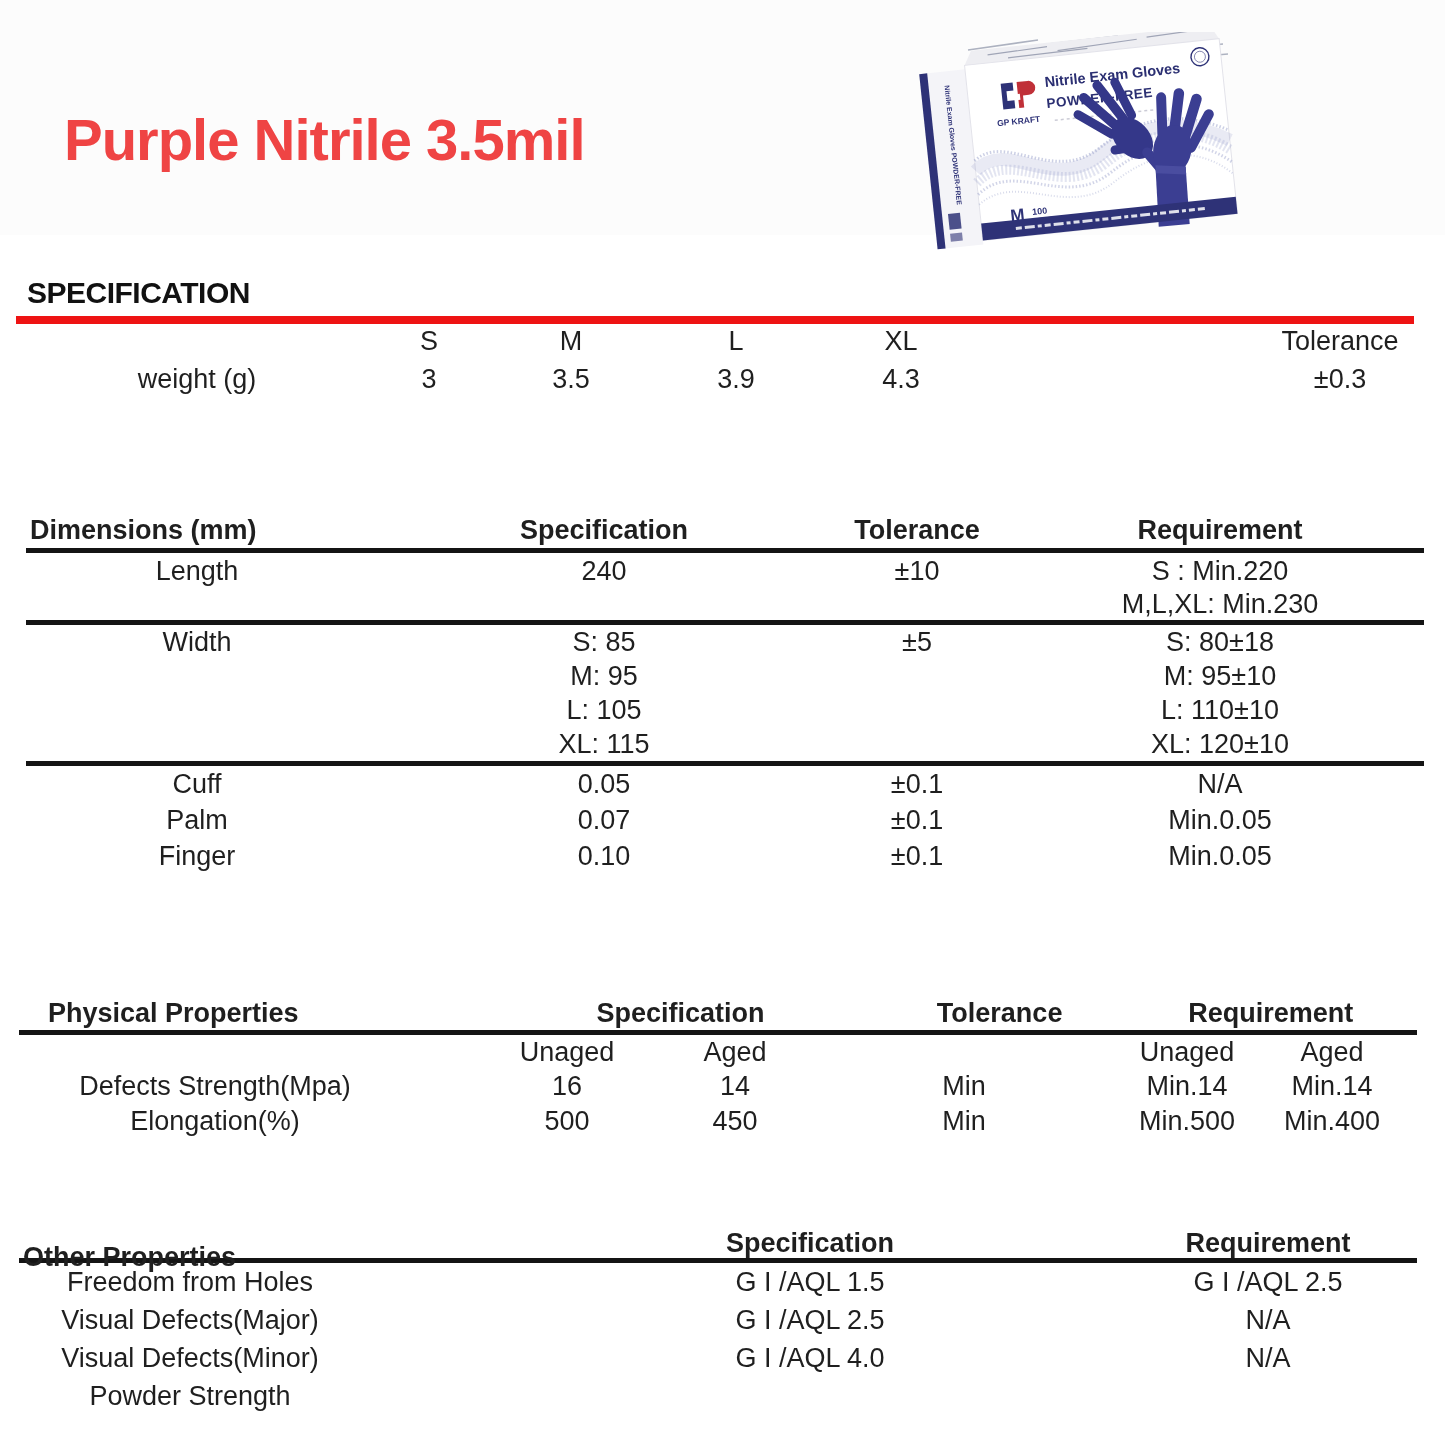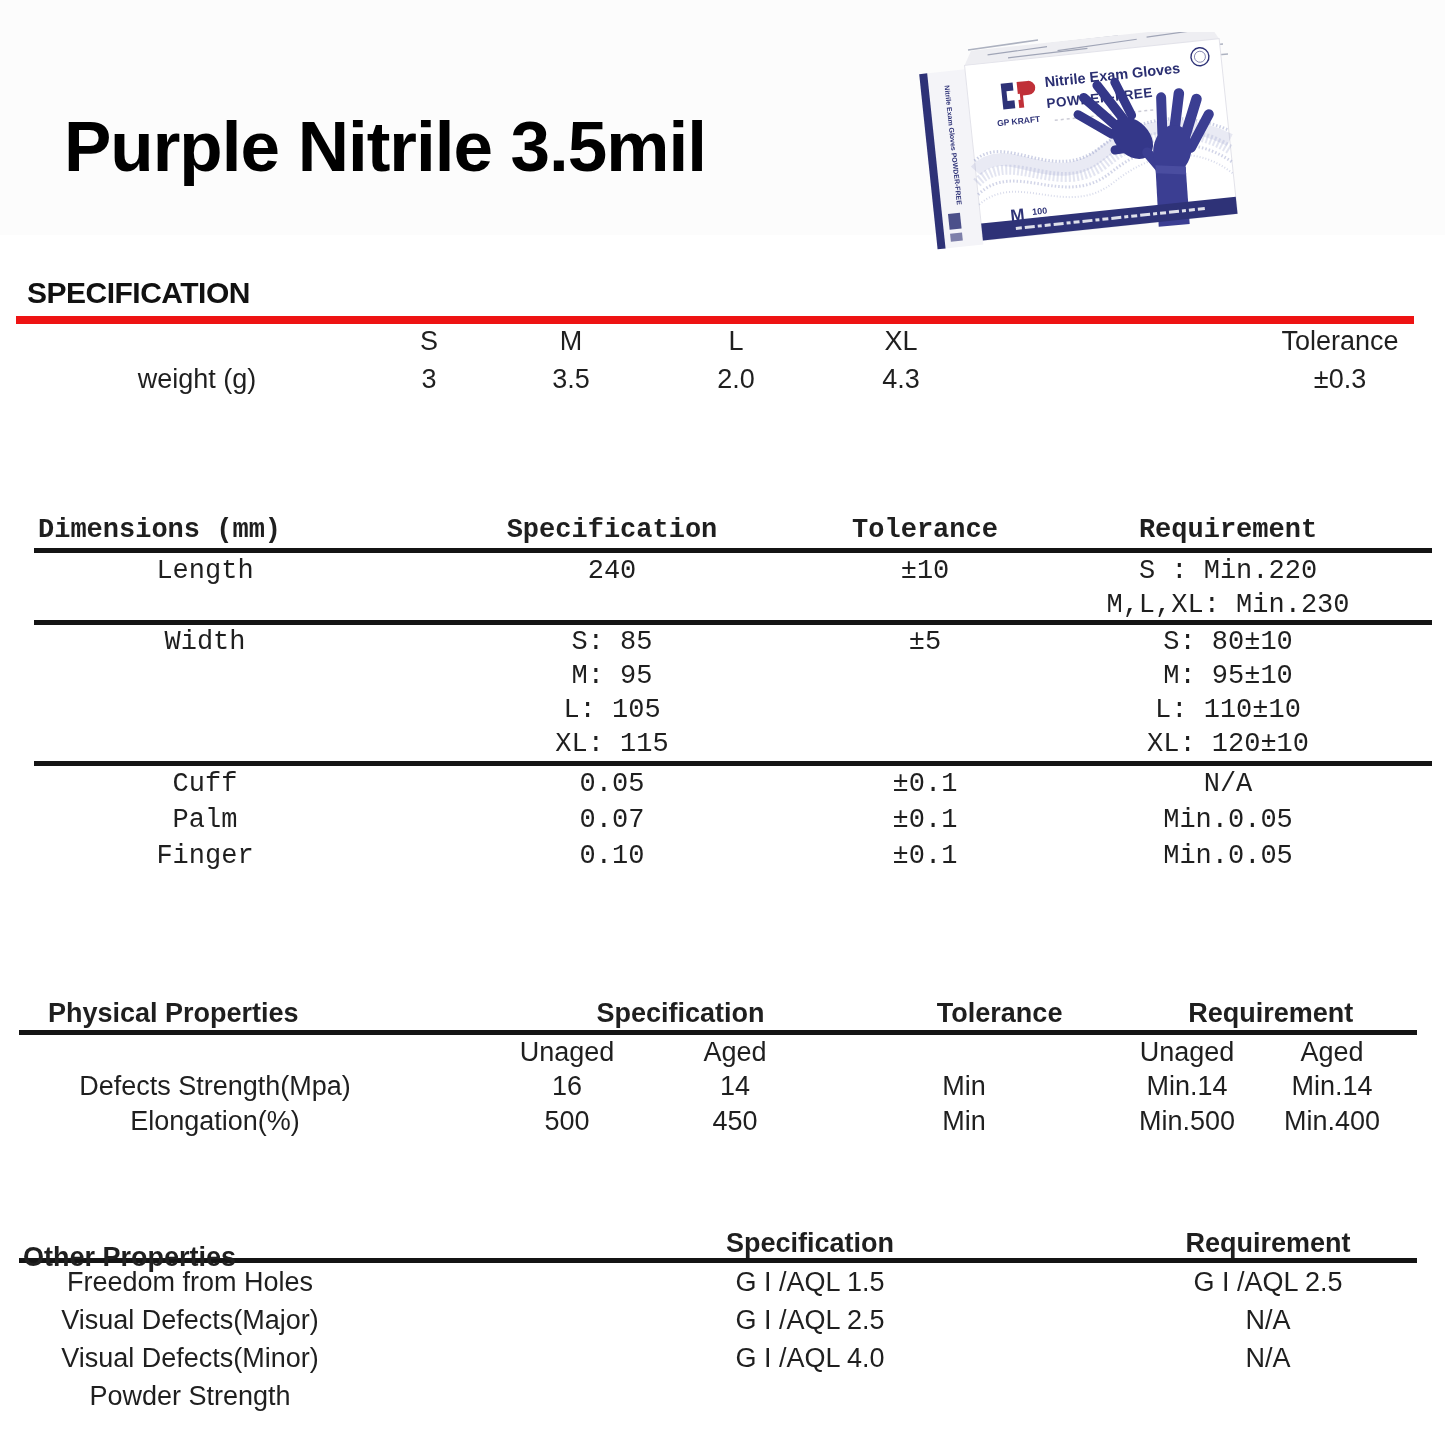--- a/index.html
+++ b/index.html
@@ -2,22 +2,22 @@
 <html><head>
 <meta charset="utf-8">
 <style>
   html,body{margin:0;padding:0;}
   body{
     width:1445px;height:1445px;position:relative;background:#ffffff;
     font-family:"Liberation Sans", sans-serif;color:#1c1c1c;overflow:hidden;
   }
   .topband{position:absolute;left:0;top:0;width:1445px;height:235px;background:#fcfcfc;}
   .page-title{
-    position:absolute;left:64px;top:106px;font-size:71px;font-weight:bold;
-    letter-spacing:-1px;color:#000000;white-space:nowrap;
+    position:absolute;left:64px;top:106px;font-size:58px;font-weight:bold;
+    letter-spacing:-1px;color:#ef4444;white-space:nowrap;
   }
   .product-img{position:absolute;left:908px;top:32px;width:340px;height:232px;}
 
   .section-heading{
     position:absolute;left:27px;top:276px;font-size:30px;font-weight:bold;
     color:#111;letter-spacing:-0.5px;
   }
   .redline{position:absolute;left:16px;top:316px;width:1398px;height:8px;background:#ee1313;}
 
   .tbl{position:absolute;font-size:27px;color:#1f1f1f;}
@@ -144,28 +144,28 @@
     <div class="wt-m c">M</div>
     <div class="wt-l c">L</div>
     <div class="wt-xl c">XL</div>
     <div class="wt-gap"></div>
     <div class="wt-tol c">Tolerance</div>
   </div>
   <div class="row h38">
     <div class="wt-label c">weight (g)</div>
     <div class="wt-s c">3</div>
     <div class="wt-m c">3.5</div>
-    <div class="wt-l c">2.0</div>
+    <div class="wt-l c">3.9</div>
     <div class="wt-xl c">4.3</div>
     <div class="wt-gap"></div>
     <div class="wt-tol c">±0.3</div>
   </div>
 </div>
 
-<div class="tbl" style="left:34px;top:512px;width:1398px;font-family:Liberation Mono, monospace;">
+<div class="tbl" style="left:26px;top:512px;width:1398px;">
   <div class="row h36">
     <div class="dt-label l b" style="padding-left:4px;box-sizing:border-box;">Dimensions (mm)</div>
     <div class="dt-g1"></div>
     <div class="dt-spec c b">Specification</div>
     <div class="dt-g2"></div>
     <div class="dt-tol c b">Tolerance</div>
     <div class="dt-g3"></div>
     <div class="dt-req c b">Requirement</div>
   </div>
   <div class="rule"></div>
@@ -188,21 +188,21 @@
     <div class="dt-req c">M,L,XL: Min.230</div>
   </div>
   <div class="rule"></div>
   <div class="row h34">
     <div class="dt-label c">Width</div>
     <div class="dt-g1"></div>
     <div class="dt-spec c">S: 85</div>
     <div class="dt-g2"></div>
     <div class="dt-tol c">±5</div>
     <div class="dt-g3"></div>
-    <div class="dt-req c">S: 80±10</div>
+    <div class="dt-req c">S: 80±18</div>
   </div>
   <div class="row h34">
     <div class="dt-label"></div>
     <div class="dt-g1"></div>
     <div class="dt-spec c">M: 95</div>
     <div class="dt-g2"></div>
     <div class="dt-tol"></div>
     <div class="dt-g3"></div>
     <div class="dt-req c">M: 95±10</div>
   </div>

